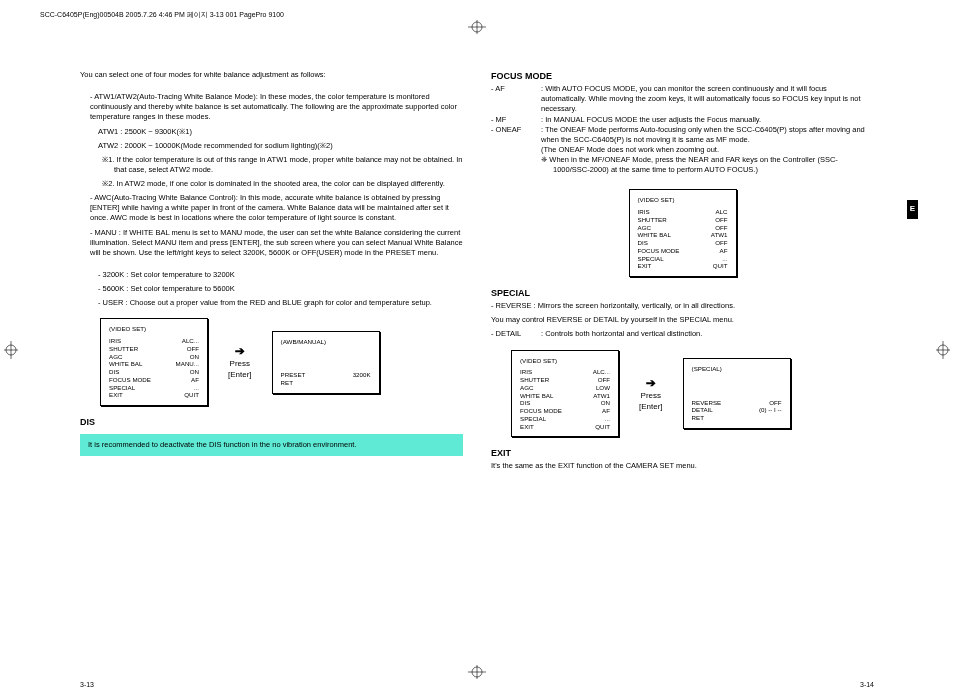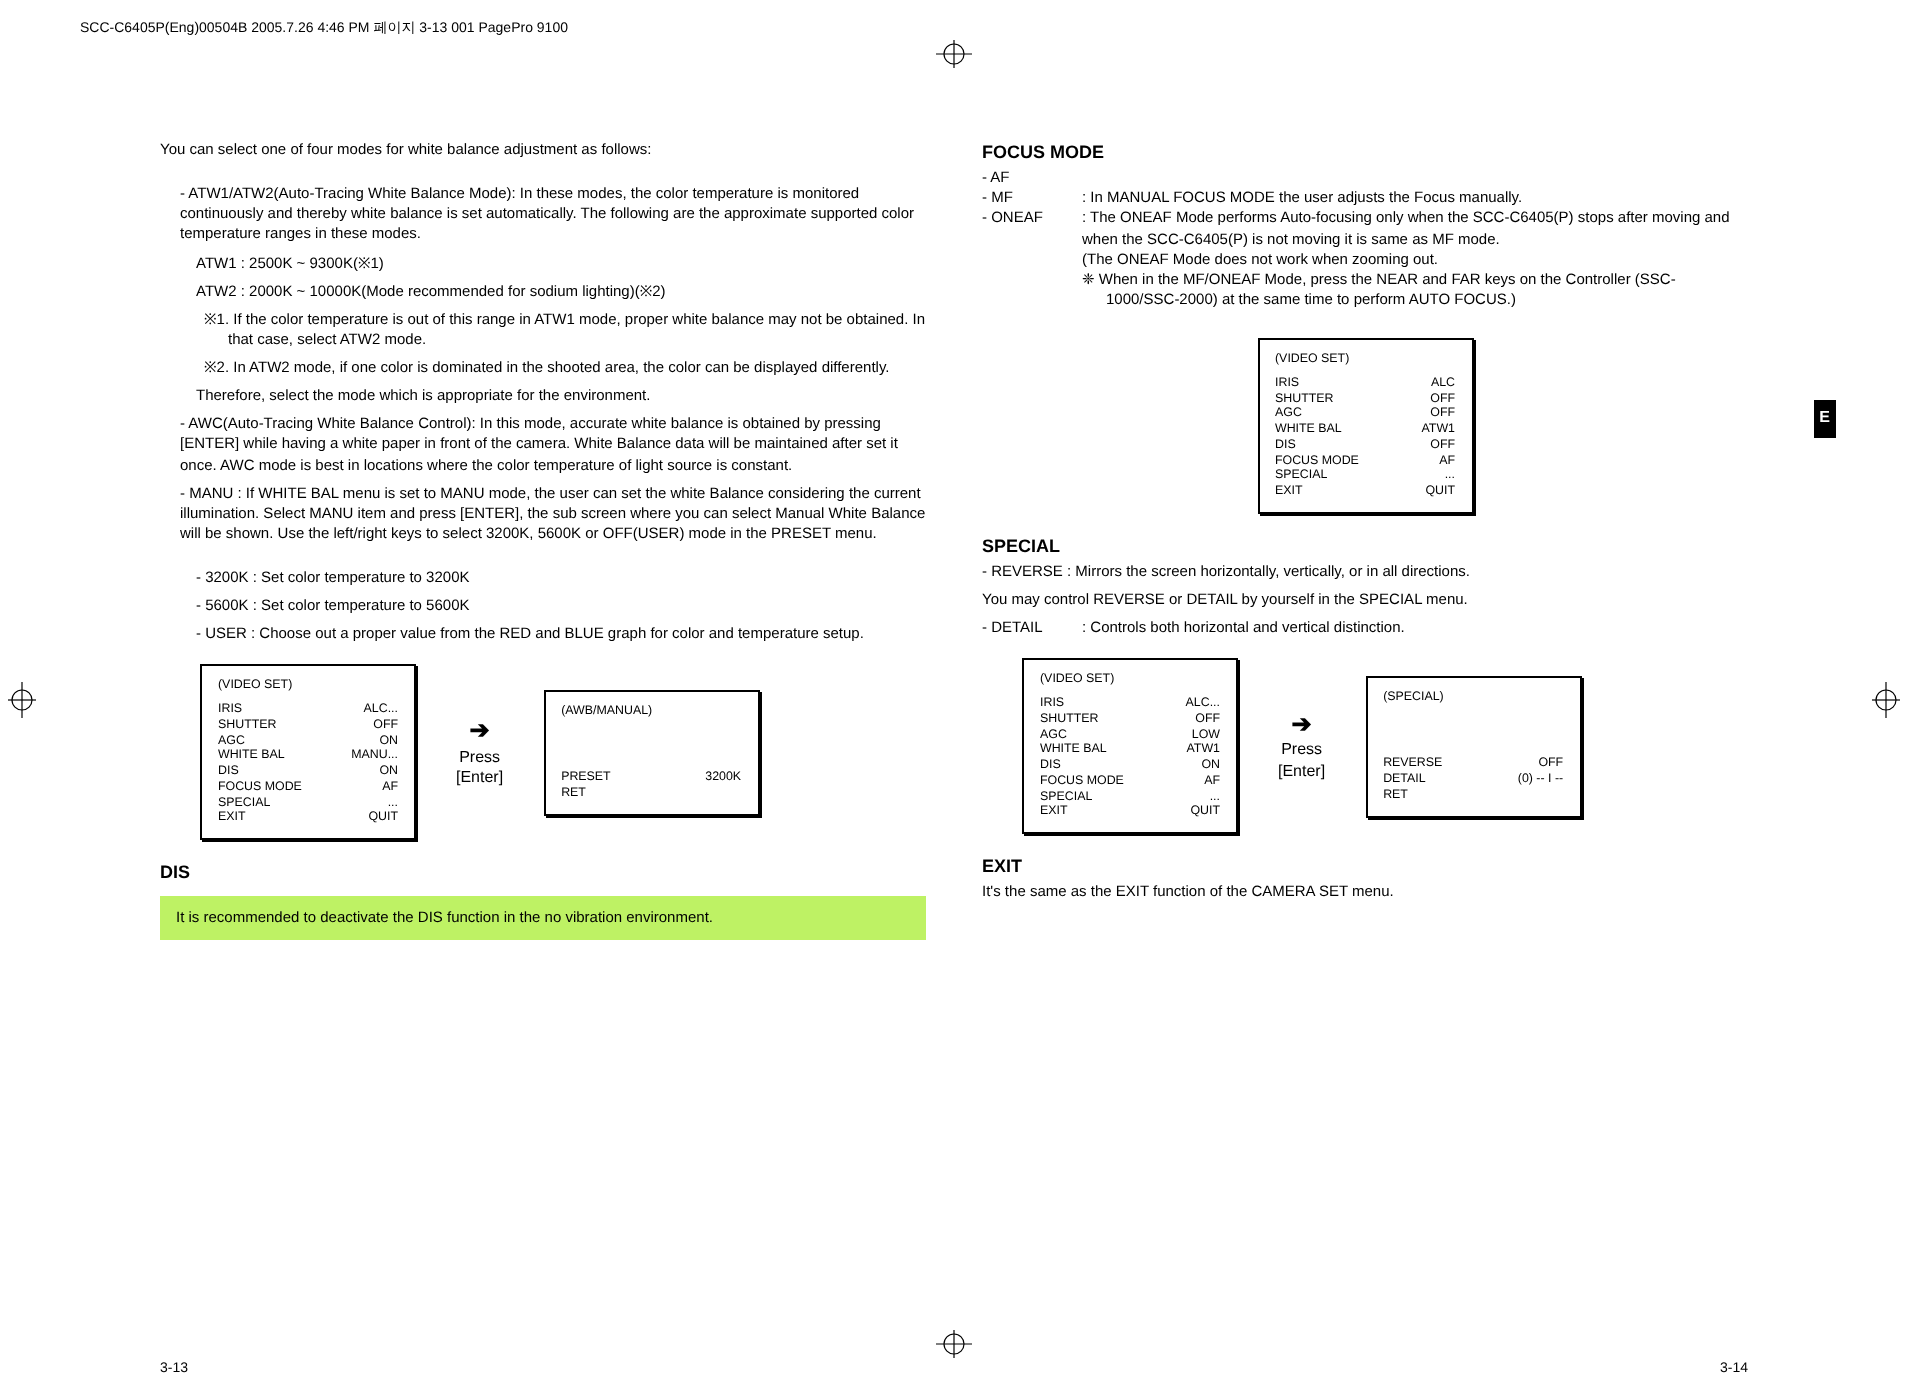--- a/index.html
+++ b/index.html
@@ -36,21 +36,21 @@
   .page {
     flex: 1 1 0;
     position: relative;
   }
   .page p { margin-bottom: 4px; }
   .h { font-weight: bold; font-size: 9px; margin-top: 10px; margin-bottom: 2px; }
   .indent1 { padding-left: 10px; }
   .indent2 { padding-left: 18px; }
   .sub { padding-left: 22px; text-indent: -12px; }
   .note-box {
-    background: #bef264;
+    background: #5eead4;
     padding: 6px 8px;
     margin-top: 6px;
   }
 
   .menu-row {
     display: flex;
     align-items: center;
     gap: 20px;
     margin-top: 10px;
     margin-left: 20px;
@@ -127,21 +127,20 @@
 <div class="spread">
 
   <div class="page page-left">
     <p>You can select one of four modes for white balance adjustment as follows:</p>
     <p style="height:4px"></p>
     <p class="indent1">-  ATW1/ATW2(Auto-Tracing White Balance Mode): In these modes, the color temperature is monitored continuously and thereby white balance is set automatically. The following are the approximate supported color temperature ranges in these modes.</p>
     <p class="indent2">ATW1 : 2500K ~ 9300K(※1)</p>
     <p class="indent2">ATW2 : 2000K ~ 10000K(Mode recommended for sodium lighting)(※2)</p>
     <p class="indent1 sub" style="padding-left:34px">※1. If the color temperature is out of this range in ATW1 mode, proper white balance may not be obtained. In that case, select ATW2 mode.</p>
     <p class="indent1 sub" style="padding-left:34px">※2.  In ATW2 mode, if one color is dominated in the shooted area, the color can be displayed differently.</p>
-    <p class="indent2">Therefore, select the mode which is appropriate for the environment.</p>
     <p class="indent1">-  AWC(Auto-Tracing White Balance Control): In this mode, accurate white balance is obtained by pressing [ENTER] while having a white paper in front of the camera. White Balance data will be maintained after set it once. AWC mode is best in locations where the color temperature of light source is constant.</p>
     <p class="indent1">-  MANU : If WHITE BAL menu is set to MANU mode, the user can set the white Balance considering the current illumination. Select MANU item and press [ENTER], the sub screen where you can select Manual White Balance will be shown. Use the left/right keys to select 3200K, 5600K or OFF(USER) mode in the PRESET menu.</p>
     <p style="height:4px"></p>
     <p class="indent2">- 3200K : Set color temperature to 3200K</p>
     <p class="indent2">- 5600K : Set color temperature to 5600K</p>
     <p class="indent2 sub" style="padding-left:62px;text-indent:-44px">- USER   : Choose out a proper value from the RED and BLUE graph for color and temperature setup.</p>
 
     <div class="menu-row">
       <div class="menu-box">
         <div class="title">(VIDEO SET)</div>
@@ -208,20 +207,21 @@
     <div class="h">DIS</div>
     <div class="note-box">It is recommended to deactivate the DIS function in  the no vibration environment.</div>
 
     <div class="footer-pn">3-13</div>
   </div>
 
   <div class="page page-right">
     <div class="h" style="margin-top:0">FOCUS MODE</div>
     <div class="deflike">
       <div class="lbl">- AF</div>
+      <div class="body">: With AUTO FOCUS MODE, you can monitor the screen continuously and it will focus automatically. While moving the zoom keys, it will automatically focus so FOCUS key input is not necessary.</div>
     </div>
     <div class="deflike">
       <div class="lbl">- MF</div>
       <div class="body">: In MANUAL FOCUS MODE the user adjusts the Focus manually.</div>
     </div>
     <div class="deflike">
       <div class="lbl">- ONEAF</div>
       <div class="body">
         <span>: The ONEAF Mode performs Auto-focusing only when the SCC-C6405(P) stops after moving and when the SCC-C6405(P) is not moving it is same as MF mode.</span><br>
         <span>(The ONEAF Mode does not work when zooming out.</span><br>

